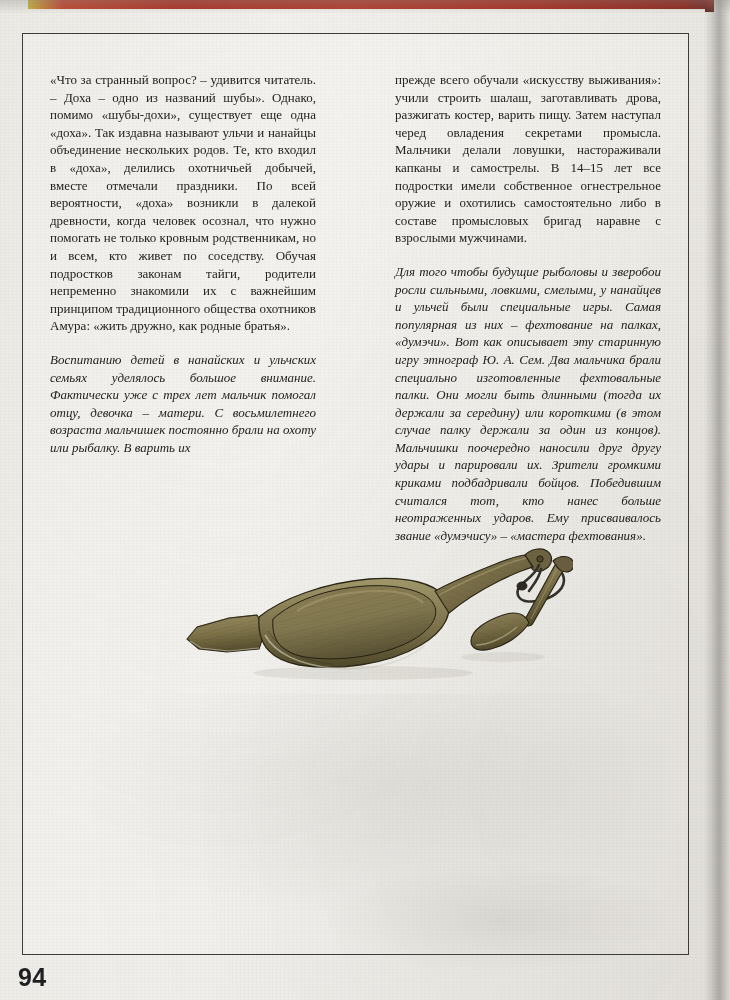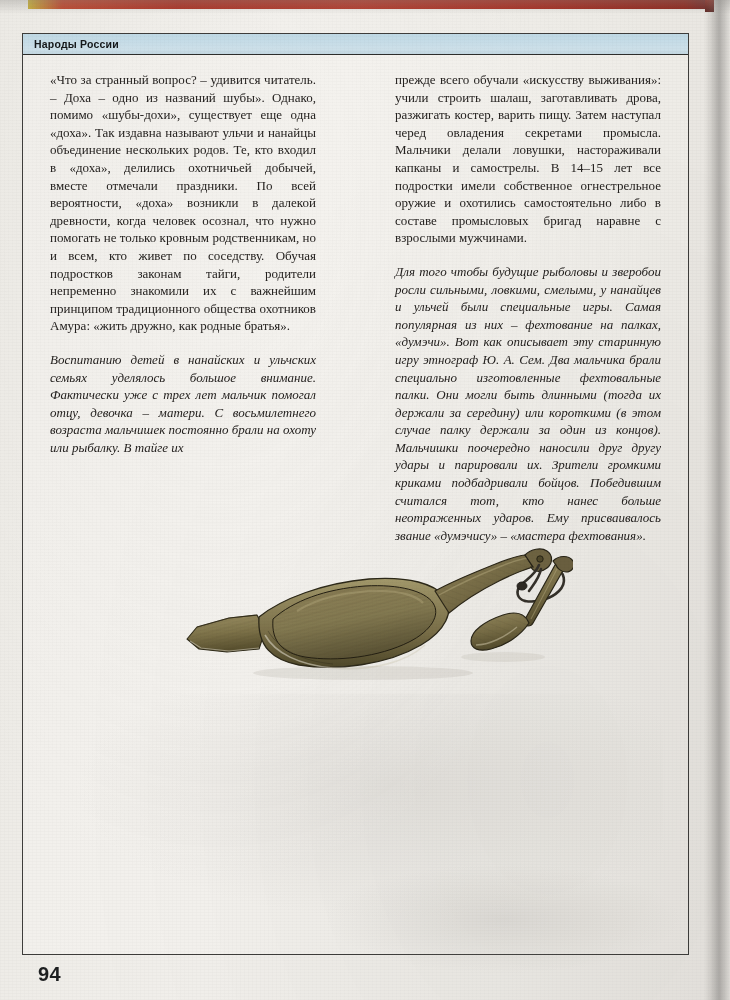--- a/index.html
+++ b/index.html
@@ -153,25 +153,25 @@
     position: absolute;
     left: 150px;
     top: 505px;
     width: 400px;
     height: 150px;
   }
 
   
   .folio {
     position: absolute;
-    left: 38px;
+    left: 18px;
     top: 963px;
     font-family: "Liberation Sans", sans-serif;
     font-weight: bold;
-    font-size: 20px;
+    font-size: 25px;
     color: #1d1f20;
     letter-spacing: .3px;
   }
 
   
   .smudge {
     position: absolute;
     left: 40px;
     top: 660px;
     width: 600px;
@@ -194,30 +194,27 @@
 
 <div class="scan">
 
   <div class="sheet"></div>
 
   <div class="cover-top"></div>
   <div class="cover-right"></div>
 
   <div class="frame">
 
-    <div class="runhead">
-      <div class="runhead-title">Народы России</div>
-    </div>
 
     <div class="columns">
 
       <div class="col col-left">
         <p class="body">«Что за странный вопрос? – удивится читатель. – Доха – одно из названий шубы». Однако, помимо «шубы-дохи», существует еще одна «доха». Так издавна называют ульчи и нанайцы объединение нескольких родов. Те, кто входил в «доха», делились охотничьей добычей, вместе отмечали праздники. По всей вероятности, «доха» возникли в далекой древности, когда человек осознал, что нужно помогать не только кровным родственникам, но и всем, кто живет по соседству. Обучая подростков законам тайги, родители непременно знакомили их с важнейшим принципом традиционного общества охотников Амура: «жить дружно, как родные братья».</p>
 
-        <p class="body">Воспитанию детей в нанайских и ульчских семьях уделялось большое внимание. Фактически уже с трех лет мальчик помогал отцу, девочка – матери. С восьмилетнего возраста мальчишек постоянно брали на охоту или рыбалку. В тайге их</p>
+        <p class="body">Воспитанию детей в нанайских и ульчских семьях уделялось большое внимание. Фактически уже с трех лет мальчик помогал отцу, девочка – матери. С восьмилетнего возраста мальчишек постоянно брали на охоту или рыбалку. В варить их</p>
       </div>
 
       <div class="col col-right">
         <p class="body">прежде всего обучали «искусству выживания»: учили строить шалаш, заготавливать дрова, разжигать костер, варить пищу. Затем наступал черед овладения секретами промысла. Мальчики делали ловушки, настораживали капканы и самострелы. В 14–15 лет все подростки имели собственное огнестрельное оружие и охотились самостоятельно либо в составе промысловых бригад наравне с взрослыми мужчинами.</p>
         <p class="body">Для того чтобы будущие рыболовы и зверобои росли сильными, ловкими, смелыми, у нанайцев и ульчей были специальные игры. Самая популярная из них – фехтование на палках, «думэчи». Вот как описывает эту старинную игру этнограф Ю. А. Сем. Два мальчика брали специально изготовленные фехтовальные палки. Они могли быть длинными (тогда их держали за середину) или короткими (в этом случае палку держали за один из концов). Мальчишки поочередно наносили друг другу удары и парировали их. Зрители громкими криками подбадривали бойцов. Победившим считался тот, кто нанес больше неотраженных ударов. Ему присваивалось звание «думэчису» – «мастера фехтования».</p>
       </div>
 
     </div>
 
     <div class="illus-wrap">

